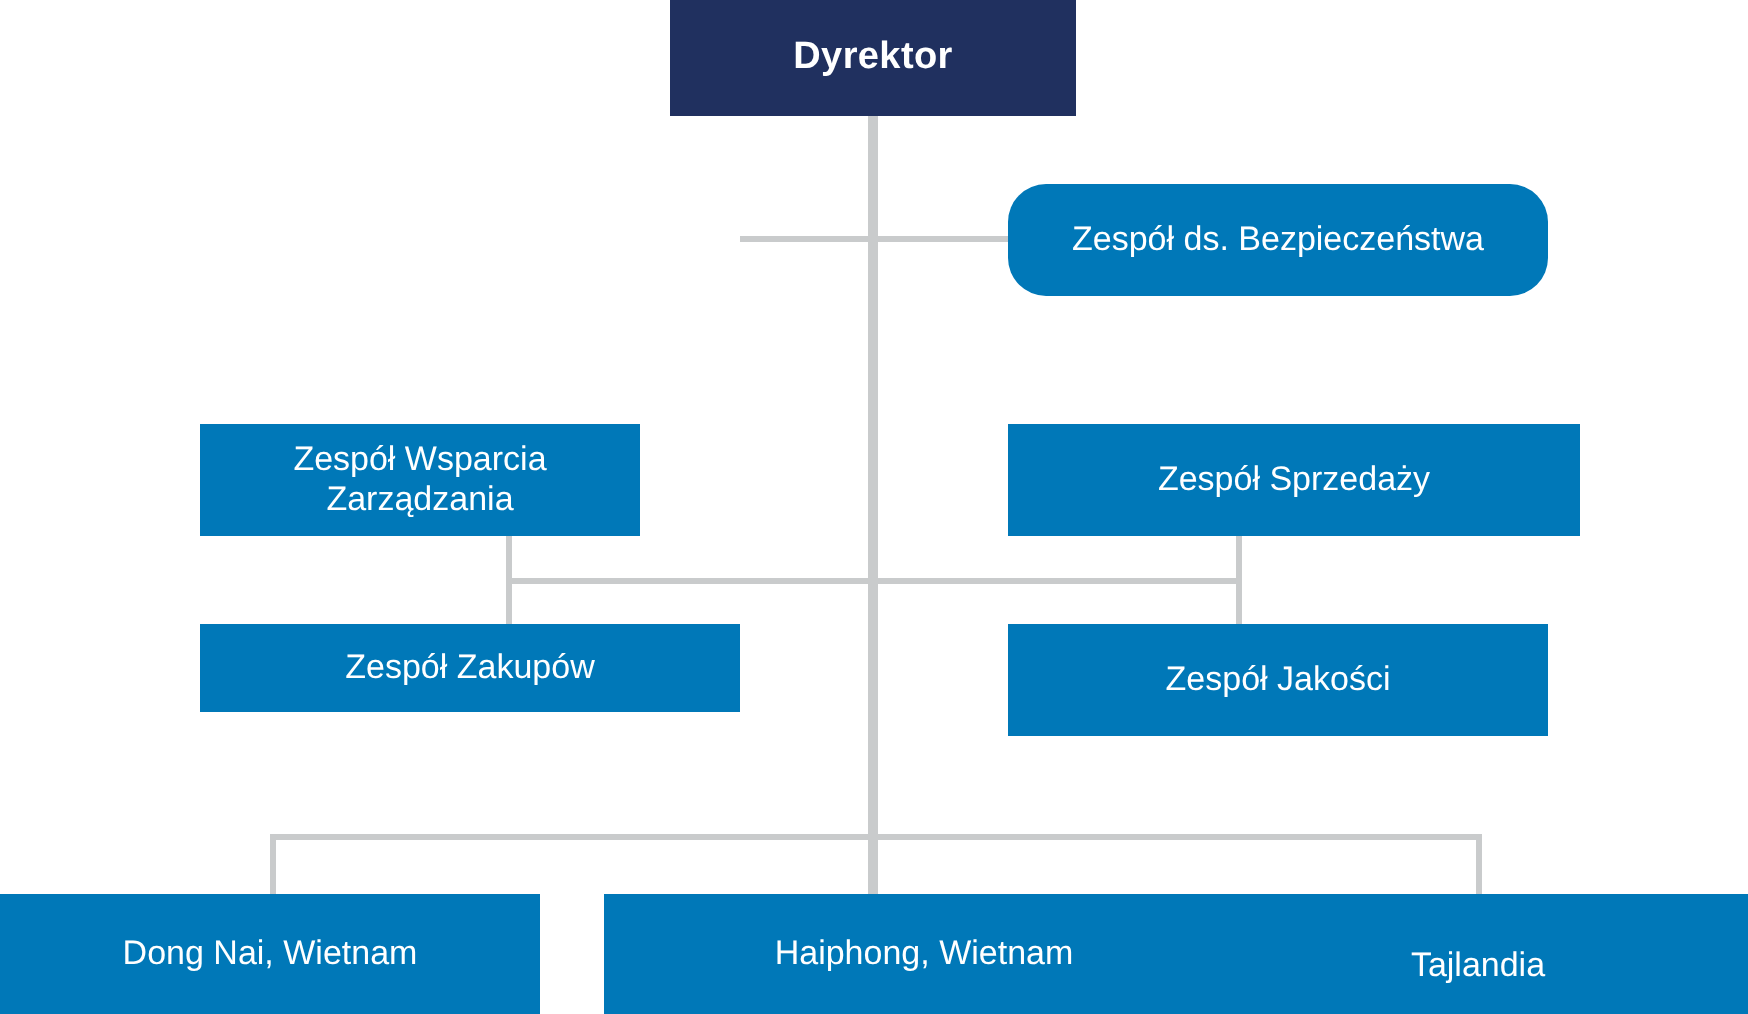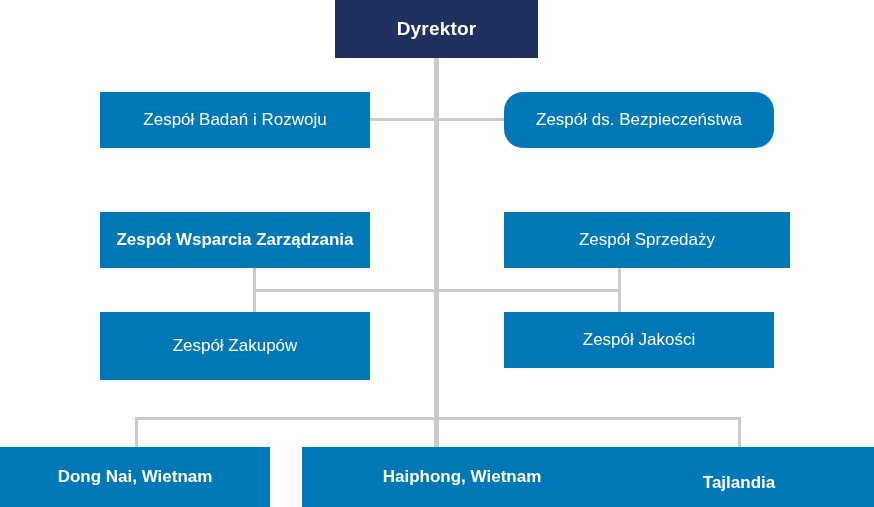--- a/index.html
+++ b/index.html
@@ -41,21 +41,21 @@
   }
   .node-unit {
     background: #0079bf;
     background: #0078b8;
     font-size: 17px;
     font-weight: normal;
   }
   .node-site {
     background: #0078b8;
     font-size: 17px;
-    font-weight: bold;
+    font-weight: normal;
   }
 </style>
 </head>
 <body>
 
 <div id="org-chart">
 
   <div class="conn" style="left:434px; top:58px; width:5px; height:62px;"></div>
   <div class="conn" style="left:434px; top:120px; width:5px; height:172px;"></div>
   <div class="conn" style="left:434px; top:290px; width:5px; height:130px;"></div>
@@ -68,37 +68,34 @@
   <div class="conn" style="left:618px; top:268px; width:3px; height:52px;"></div>
 
   <div class="conn" style="left:135px; top:417px; width:606px; height:3px;"></div>
   <div class="conn" style="left:135px; top:417px; width:3px; height:31px;"></div>
   <div class="conn" style="left:738px; top:417px; width:3px; height:31px;"></div>
 
   <div class="node node-root" style="left:335px; top:0px; width:203px; height:58px;">
     <span>Dyrektor</span>
   </div>
 
-  <div class="node node-unit" style="left:100px; top:92px; width:270px; height:56px;">
-    <span>Zespół Badań i Rozwoju</span>
-  </div>
 
   <div class="node node-unit" style="left:504px; top:92px; width:270px; height:56px;border-radius:19px;">
     <span>Zespół ds. Bezpieczeństwa</span>
   </div>
 
-  <div class="node node-unit" style="left:100px; top:212px; width:270px; height:56px;font-weight:bold;">
+  <div class="node node-unit" style="left:100px; top:212px; width:220px; height:56px;">
     <span>Zespół Wsparcia Zarządzania</span>
   </div>
 
   <div class="node node-unit" style="left:504px; top:212px; width:286px; height:56px;">
     <span>Zespół Sprzedaży</span>
   </div>
 
-  <div class="node node-unit" style="left:100px; top:312px; width:270px; height:68px;">
+  <div class="node node-unit" style="left:100px; top:312px; width:270px; height:44px;">
     <span>Zespół Zakupów</span>
   </div>
 
   <div class="node node-unit" style="left:504px; top:312px; width:270px; height:56px;">
     <span>Zespół Jakości</span>
   </div>
 
   <div class="node node-site" style="left:0px; top:447px; width:270px; height:60px;">
     <span>Dong Nai, Wietnam</span>
   </div>

